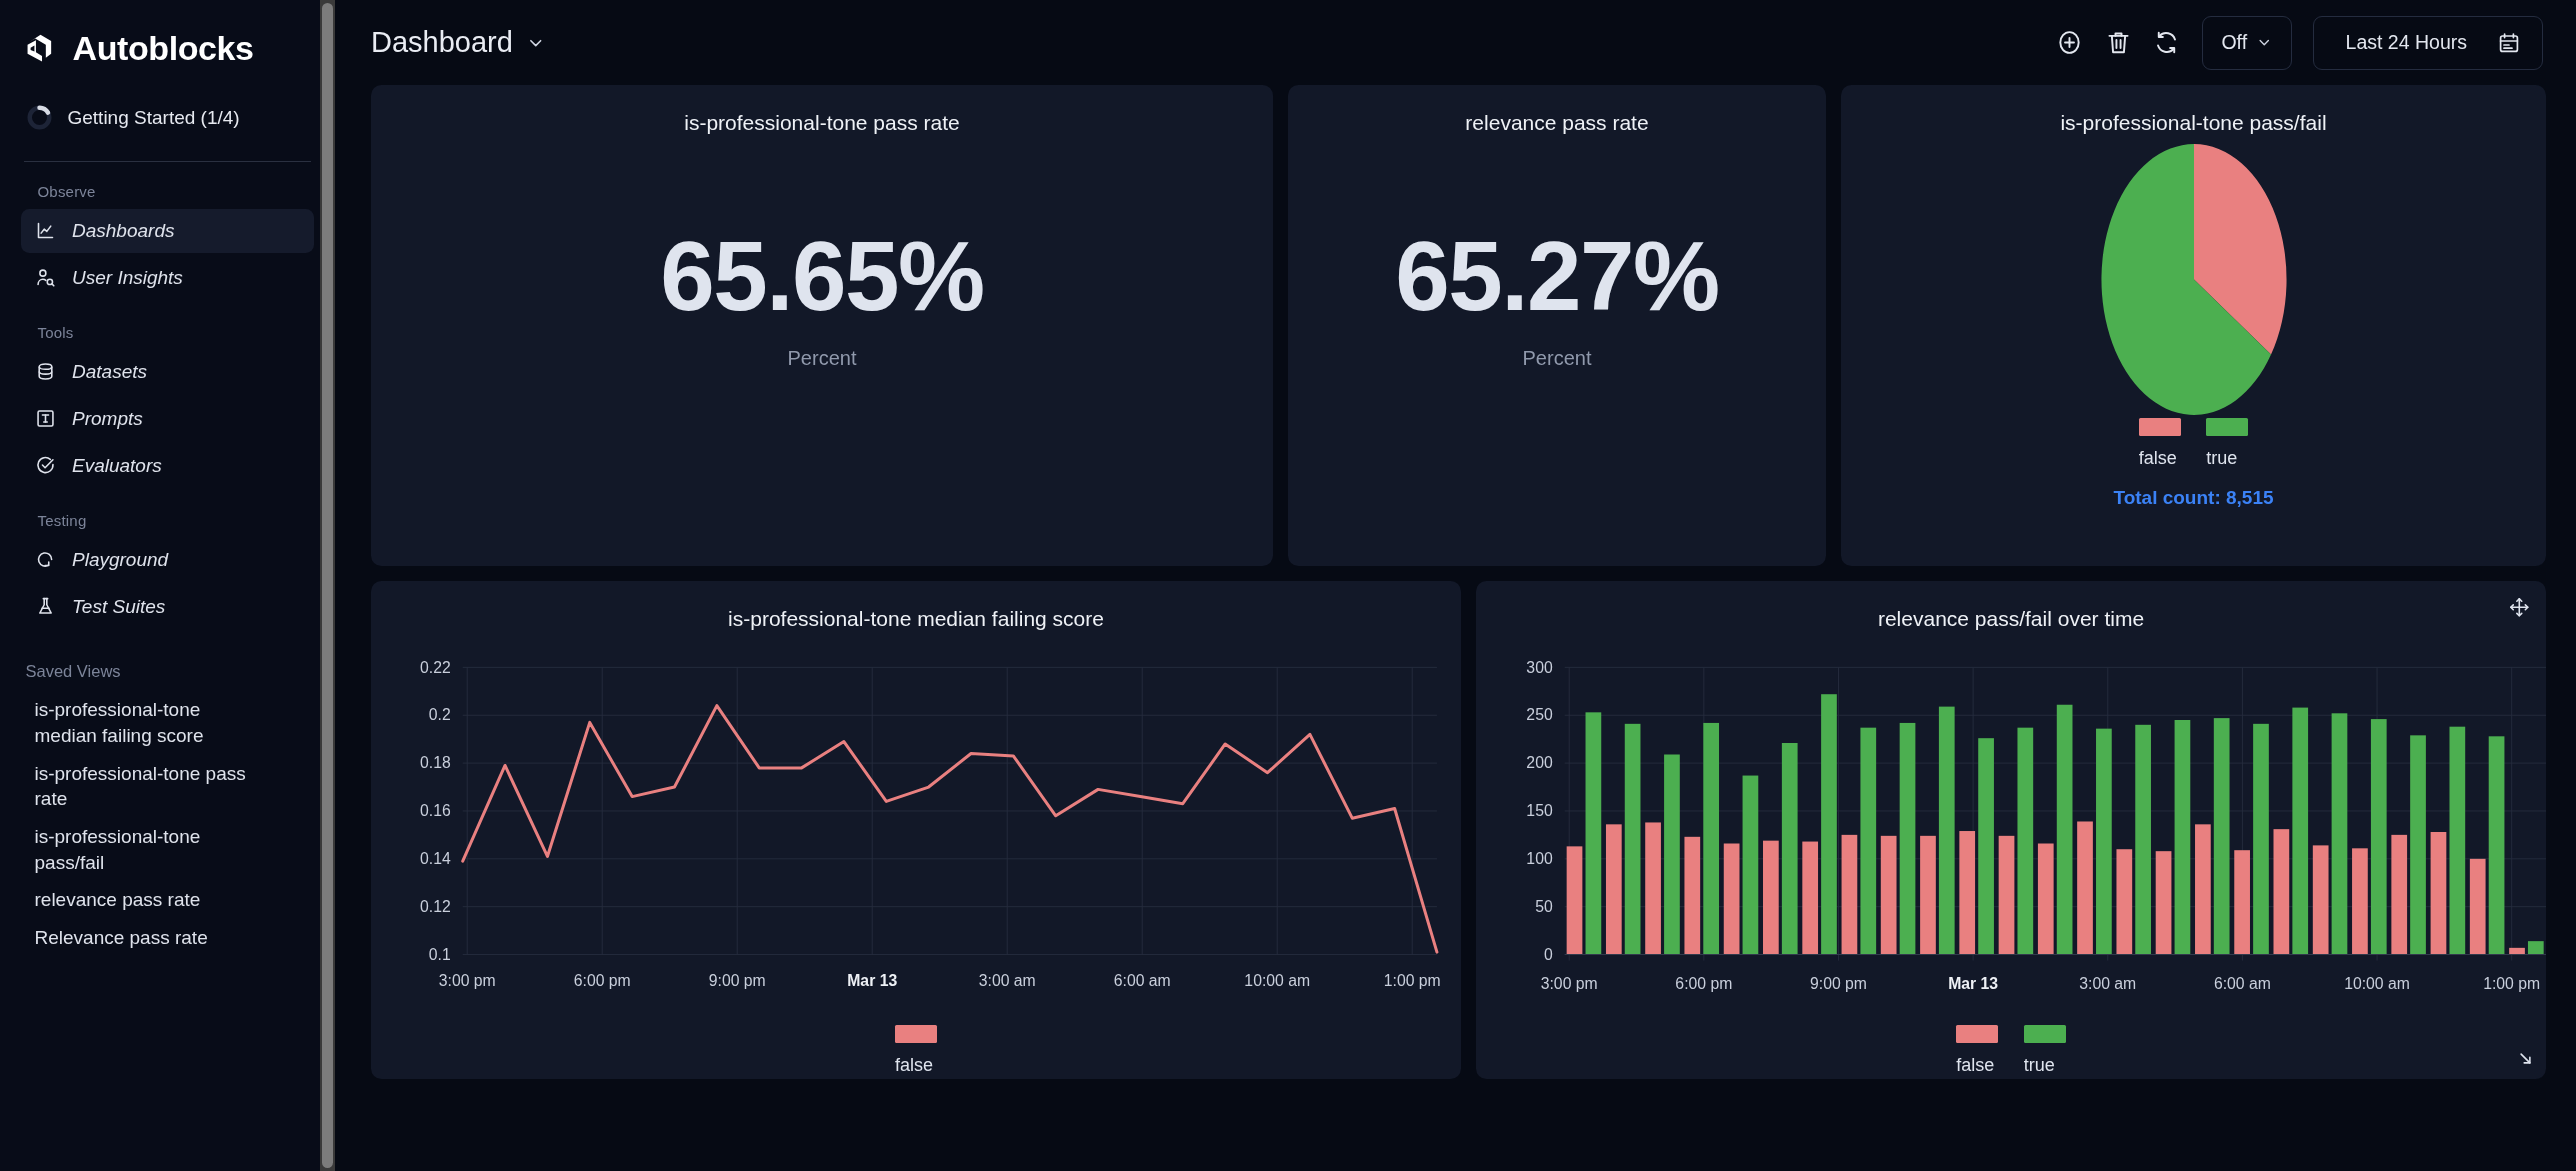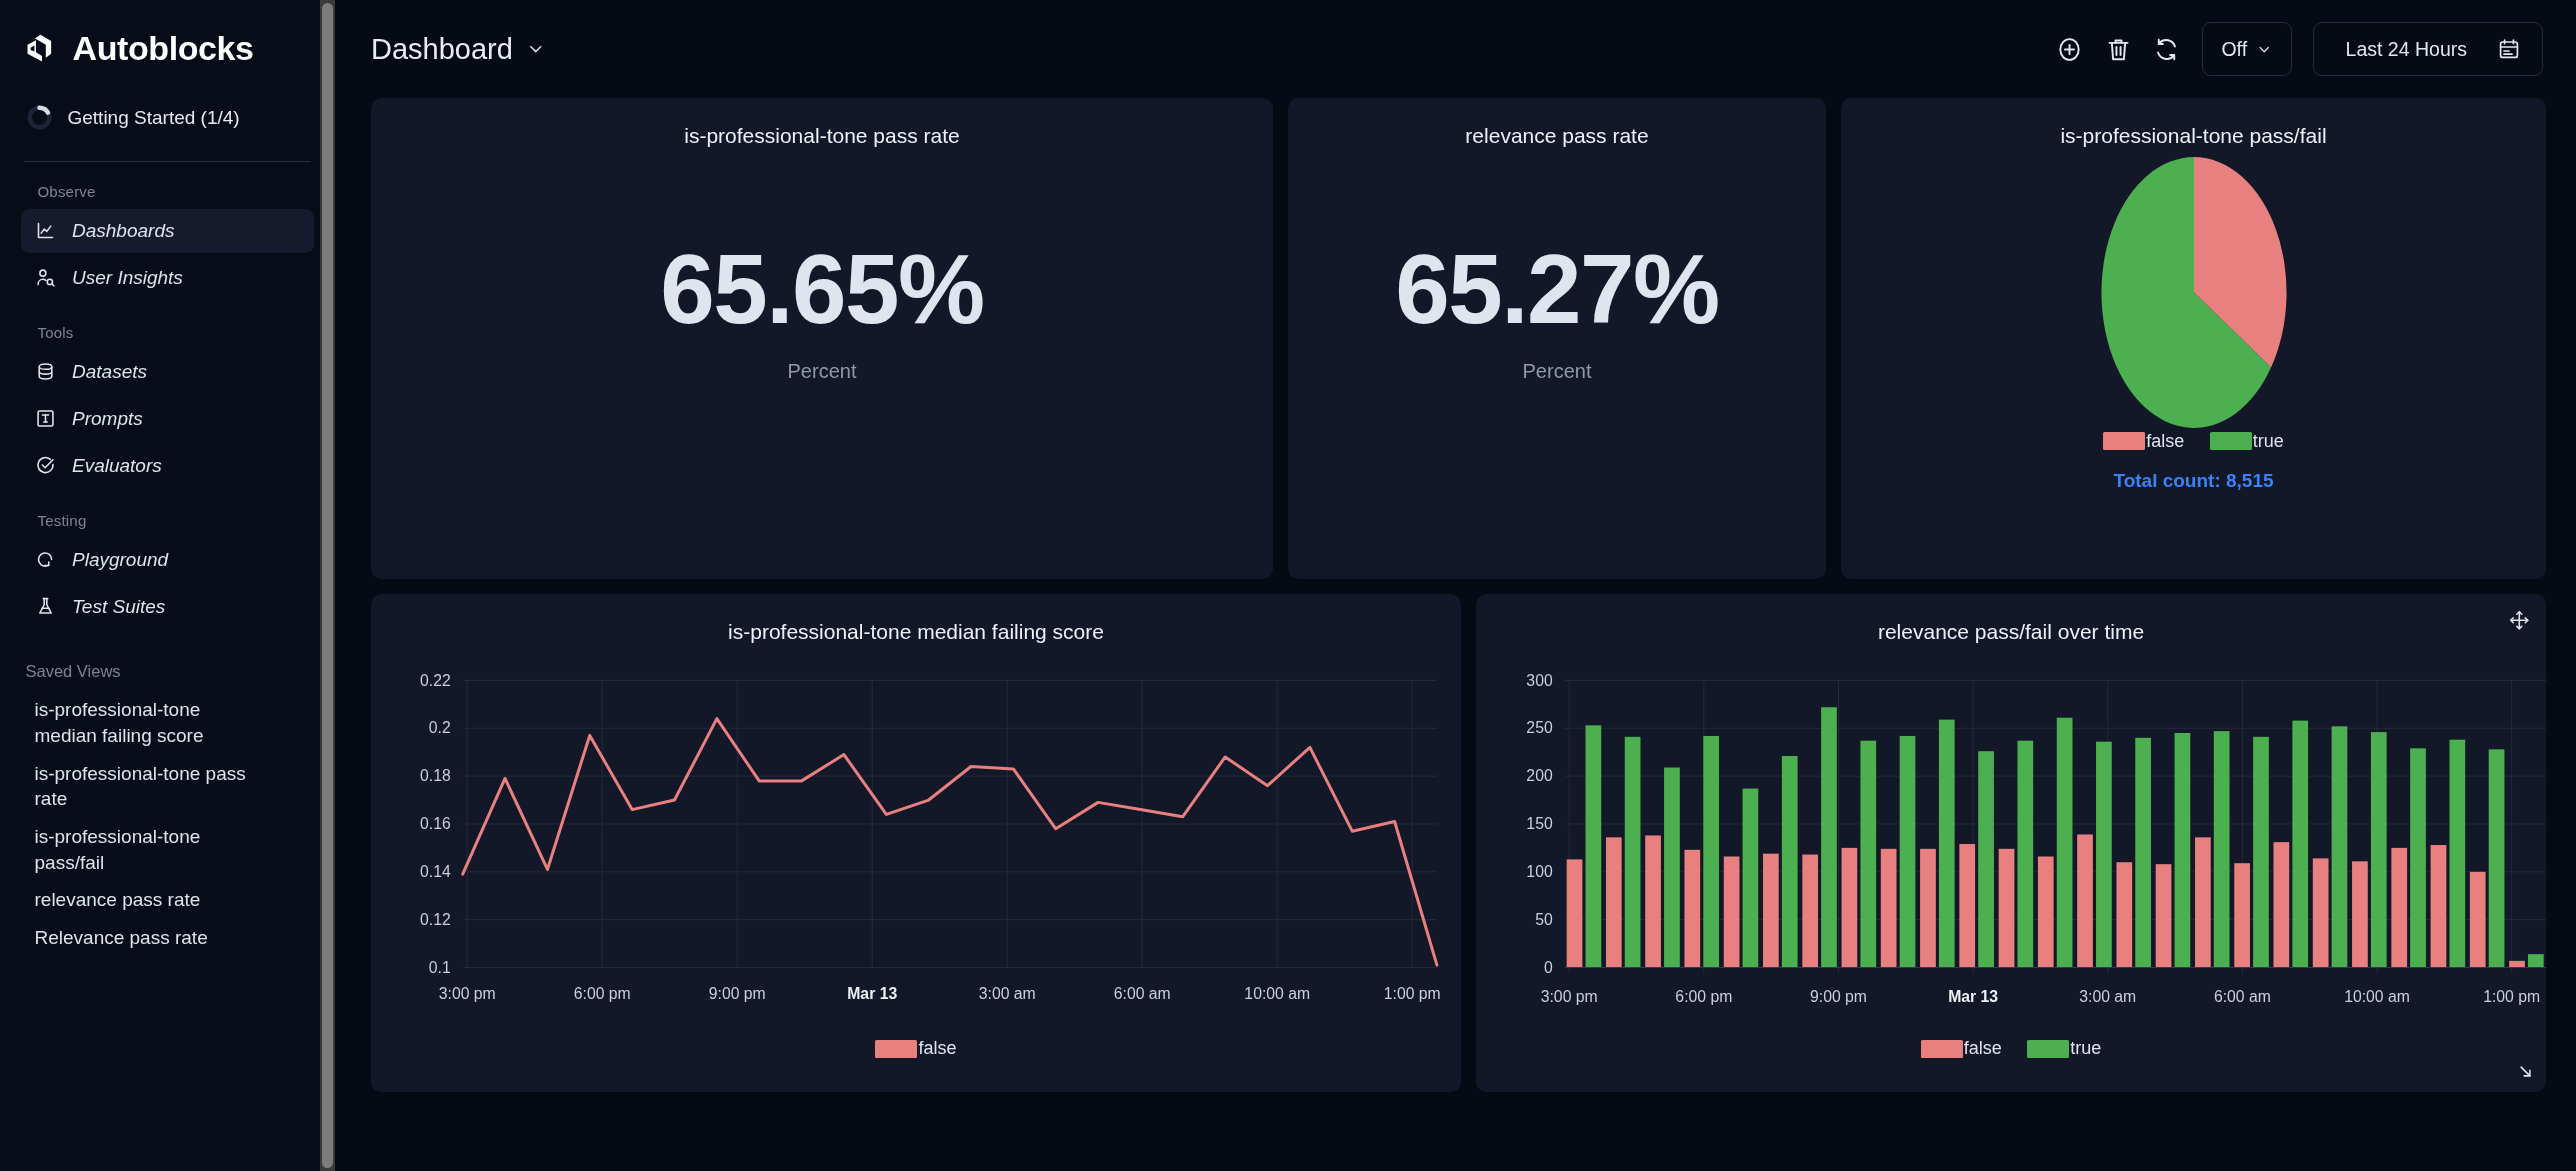--- a/index.html
+++ b/index.html
@@ -56,21 +56,21 @@
     padding: 6px 7.5px 6px 16.5px; cursor: pointer;
     max-width: 248px;
   }
 
   
   #main {
     flex: 1 1 auto; height: 1171px; background: #060a14;
     position: relative; overflow: hidden;
   }
   #topbar {
-    height: 98px; display: flex; align-items: center;
+    height: 85px; display: flex; align-items: center;
     padding: 0 33px 0 36px;
   }
   .dash-title {
     display: flex; align-items: center; gap: 13.5px;
     font-size: 29px; color: #e9ecf3; cursor: pointer;
   }
   .spacer { flex: 1 1 auto; }
   .tool-icons { display: flex; align-items: center; gap: 19.5px; }
   .icon-btn { width: 29px; height: 29px; cursor: pointer; display:block; }
   .pill {
@@ -94,21 +94,21 @@
     padding-top: 25.6px; font-weight: 400;
   }
   .stat-big {
     text-align: center; color: #dfe4ee;
     font-size: 98px; font-weight: 700; letter-spacing: -1.5px;
     margin-top: 92px; line-height: 1;
   }
   .stat-unit { text-align: center; color: #9099ac; font-size: 20px; margin-top: 22.6px; }
 
   .legend { display: flex; justify-content: center; align-items: center; gap: 25.6px; }
-  .legend-item { display: flex; align-items: center; gap: 1px; }
+  .legend-item { display: flex; align-items: flex-start; gap: 12px; flex-direction: column; }
   .swatch { width: 42px; height: 18px; border-radius: 1.5px; display:block; }
   .legend-label { color: #dfe4ee; font-size: 18px; }
   .total-count {
     text-align: center; color: #3b82f6; font-size: 19px; font-weight: 700;
   }
 
   .move-handle { position: absolute; top: 15px; right: 15px; width: 22.6px; height: 22.6px; cursor: move; }
   .resize-handle { position: absolute; bottom: 10.5px; right: 10.5px; width: 21px; height: 21px; cursor: nwse-resize; }
 
   svg { display: block; }

